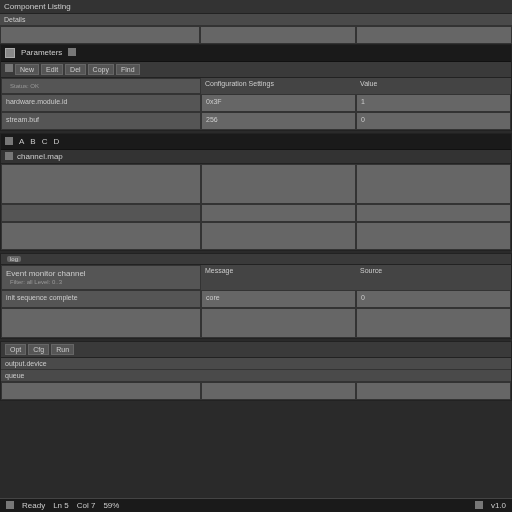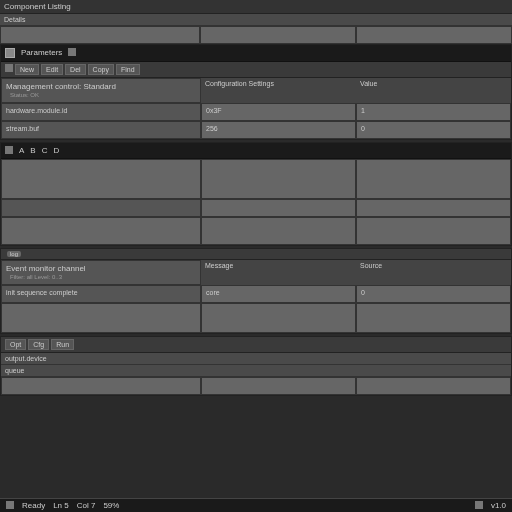--- a/index.html
+++ b/index.html
@@ -43,41 +43,44 @@
   <div class="tb">
     <span class="ico-sm"></span>
     <span class="btn">New</span>
     <span class="btn">Edit</span>
     <span class="btn">Del</span>
     <span class="btn">Copy</span>
     <span class="btn">Find</span>
   </div>
   <div class="grid">
     <div class="row-lbl">
-      <div>Management control: Standard</div>
       <div class="sub">Status: OK</div>
     </div>
     <div class="cell-hdr">Configuration Settings</div>
     <div class="cell-hdr">Value</div>
     <div class="row-lbl">hardware.module.id</div>
     <div class="cell">0x3F</div>
     <div class="cell">1</div>
     <div class="row-lbl">stream.buf</div>
     <div class="cell">256</div>
     <div class="cell">0</div>
   </div>
 </div>
 
 <div class="panel">
   <div class="hdr-dark">
     <span class="ico-sm"></span>
     <span class="btn">A</span>
     <span class="btn">B</span>
     <span class="btn">C</span>
     <span class="btn">D</span>
+  </div>
+  <div class="hdr">
+    <span class="ico-sm"></span>
+    <span>channel.map</span>
   </div>
   <div class="grid">
     <div class="cell" style="min-height:40px"></div>
     <div class="cell" style="min-height:40px"></div>
     <div class="cell" style="min-height:40px"></div>
     <div class="row-lbl"></div>
     <div class="cell"></div>
     <div class="cell"></div>
     <div class="cell" style="min-height:28px"></div>
     <div class="cell" style="min-height:28px"></div>

